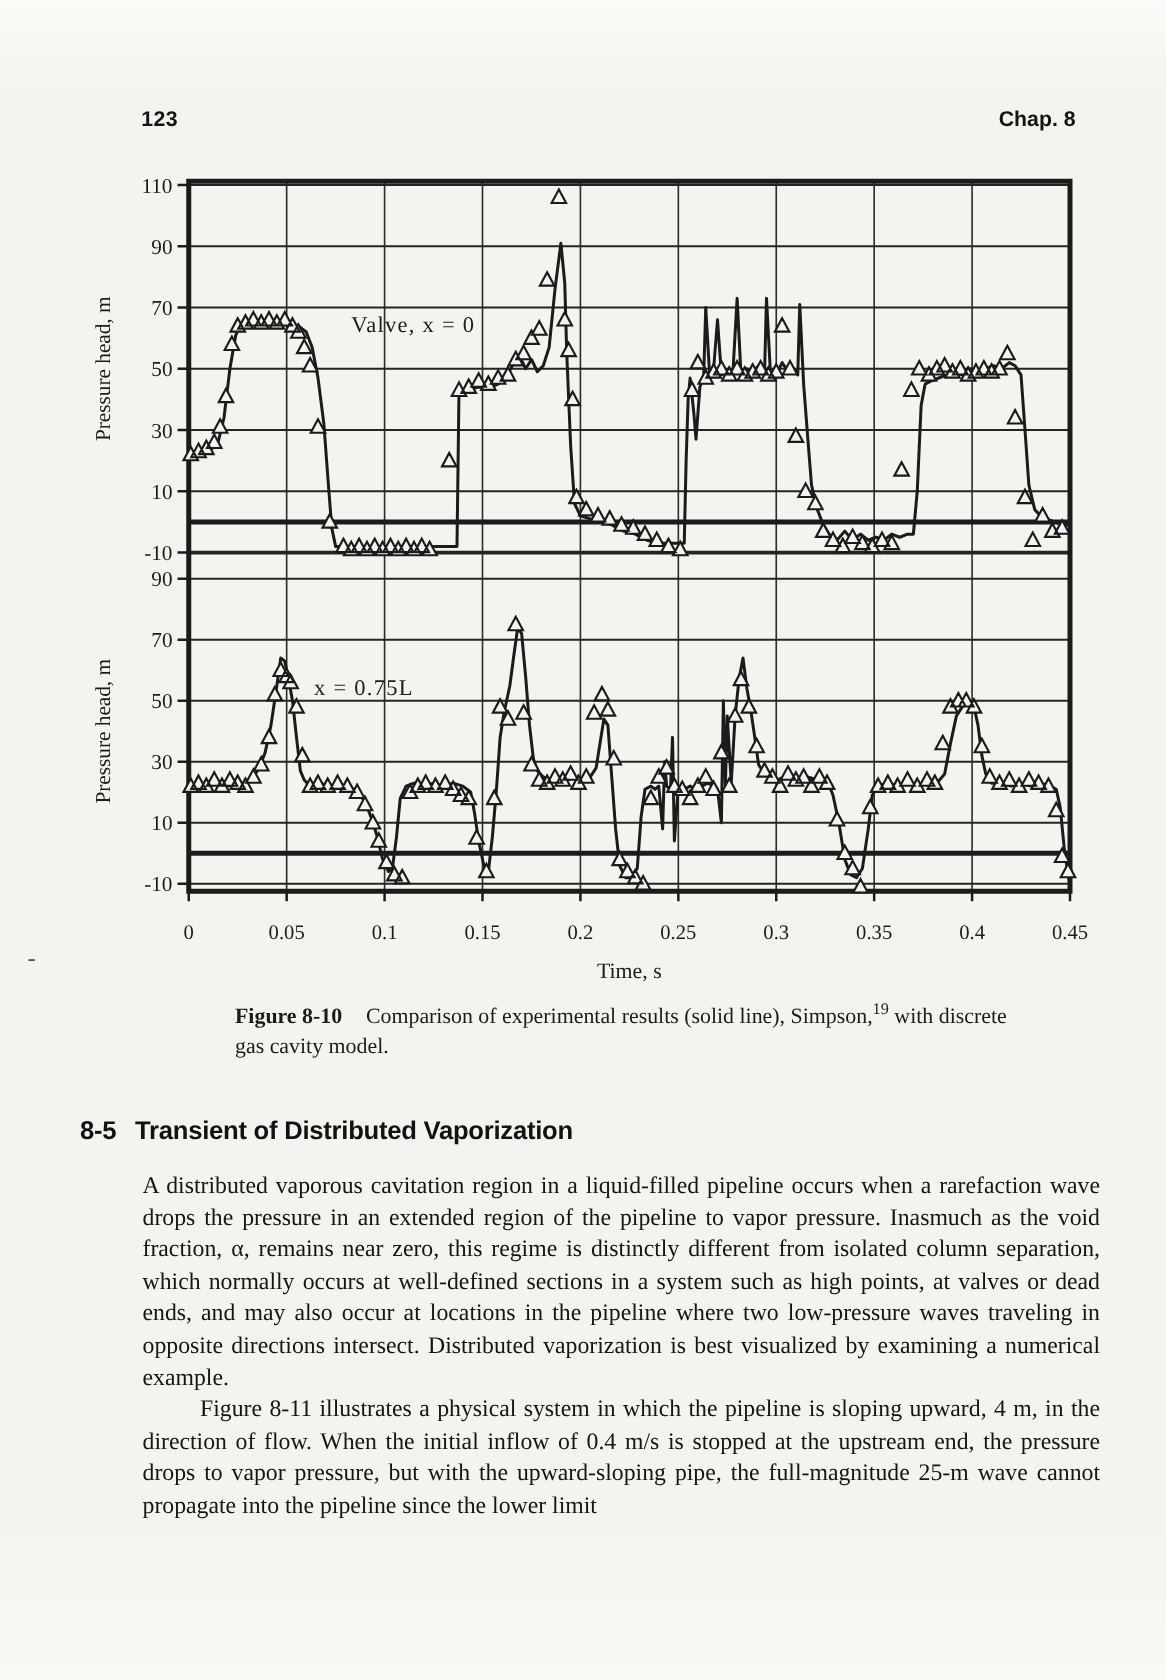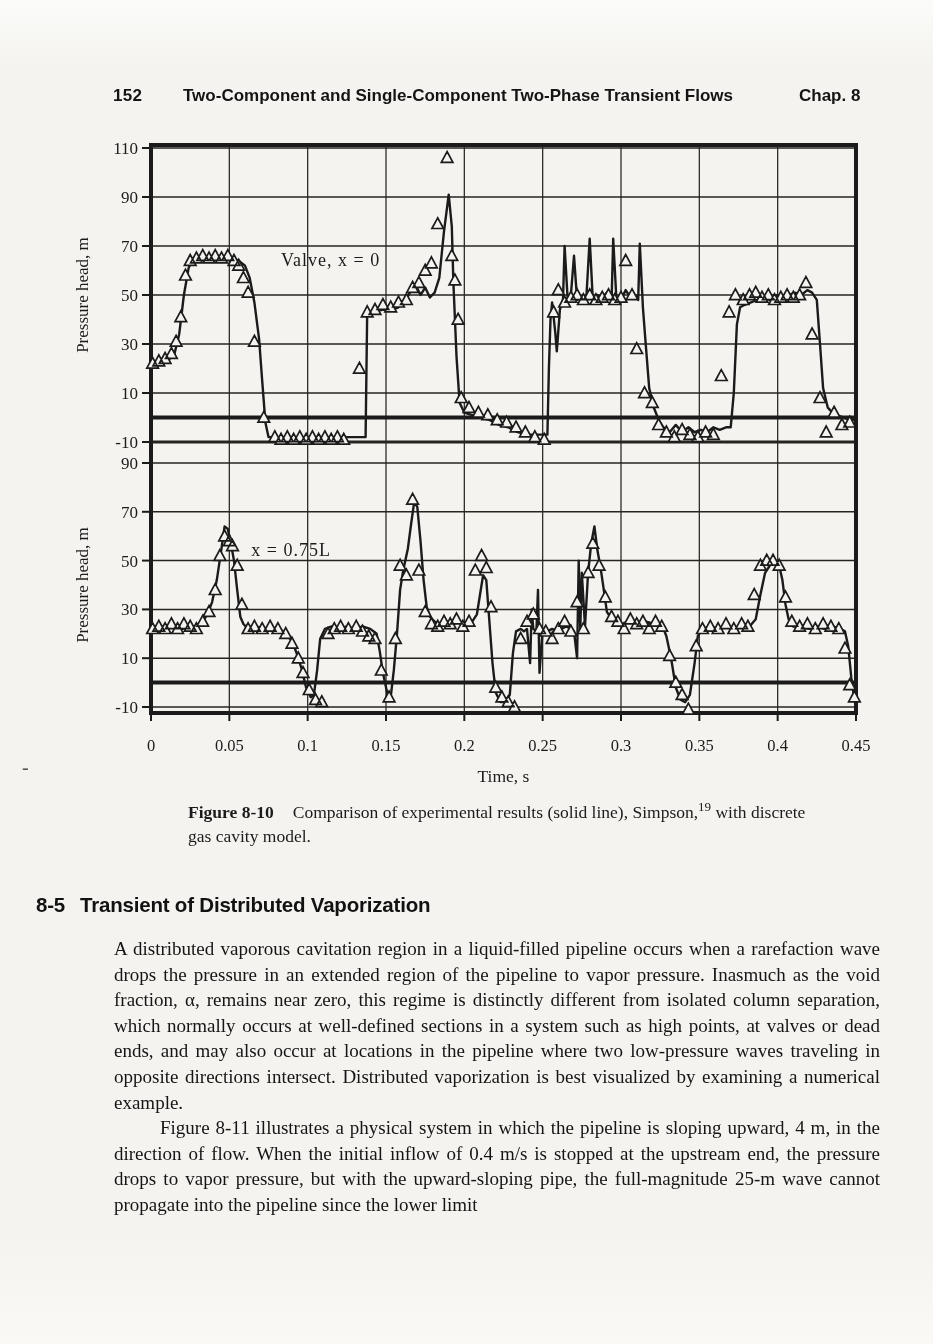--- a/index.html
+++ b/index.html
@@ -15,32 +15,31 @@
   .hdr .chap{position:absolute;left:799px;font-weight:600;}
   #figure-svg{position:absolute;left:0;top:0;}
   .caption{position:absolute;left:188px;top:801px;width:634px;
            font-size:17.5px;line-height:1.36;color:#1b1b1b;}
   .caption .cap-label{font-weight:700;margin-right:19px;}
   .caption sup{font-size:13px;line-height:0;}
   .stray{position:absolute;left:22px;top:756px;font-size:20px;color:#555;}
   .sec-head{position:absolute;left:36px;top:893px;margin:0;
             font-family:"Liberation Sans",sans-serif;font-weight:700;
             font-size:20.5px;letter-spacing:-0.2px;color:#121212;}
-  .sec-head .sec-num{margin-right:15px;}
+  .sec-head .sec-num{margin-right:15px;margin-left:28px;}
   .bodytext{position:absolute;left:114px;top:936px;width:766px;
             font-size:19px;line-height:25.6px;text-align:justify;color:#151515;}
   .bodytext p{margin:0;}
   .bodytext p.p2{text-indent:46px;}
 </style>
 </head>
 <body>
 
 <header class="hdr">
-  <span class="pgnum">152</span>
-  <span class="rtitle">Two-Component and Single-Component Two-Phase Transient Flows</span>
+  <span class="pgnum">123</span>
   <span class="chap">Chap. 8</span>
 </header>
 
 <svg id="figure-svg" width="933" height="795">
     <line x1="229.33333333333334" y1="145" x2="229.33333333333334" y2="713" stroke="#2e2c29" stroke-width="1.3"></line>
     <line x1="307.6666666666667" y1="145" x2="307.6666666666667" y2="713" stroke="#2e2c29" stroke-width="1.3"></line>
     <line x1="386" y1="145" x2="386" y2="713" stroke="#2e2c29" stroke-width="1.3"></line>
     <line x1="464.33333333333337" y1="145" x2="464.33333333333337" y2="713" stroke="#2e2c29" stroke-width="1.3"></line>
     <line x1="542.6666666666667" y1="145" x2="542.6666666666667" y2="713" stroke="#2e2c29" stroke-width="1.3"></line>
     <line x1="621" y1="145" x2="621" y2="713" stroke="#2e2c29" stroke-width="1.3"></line>

